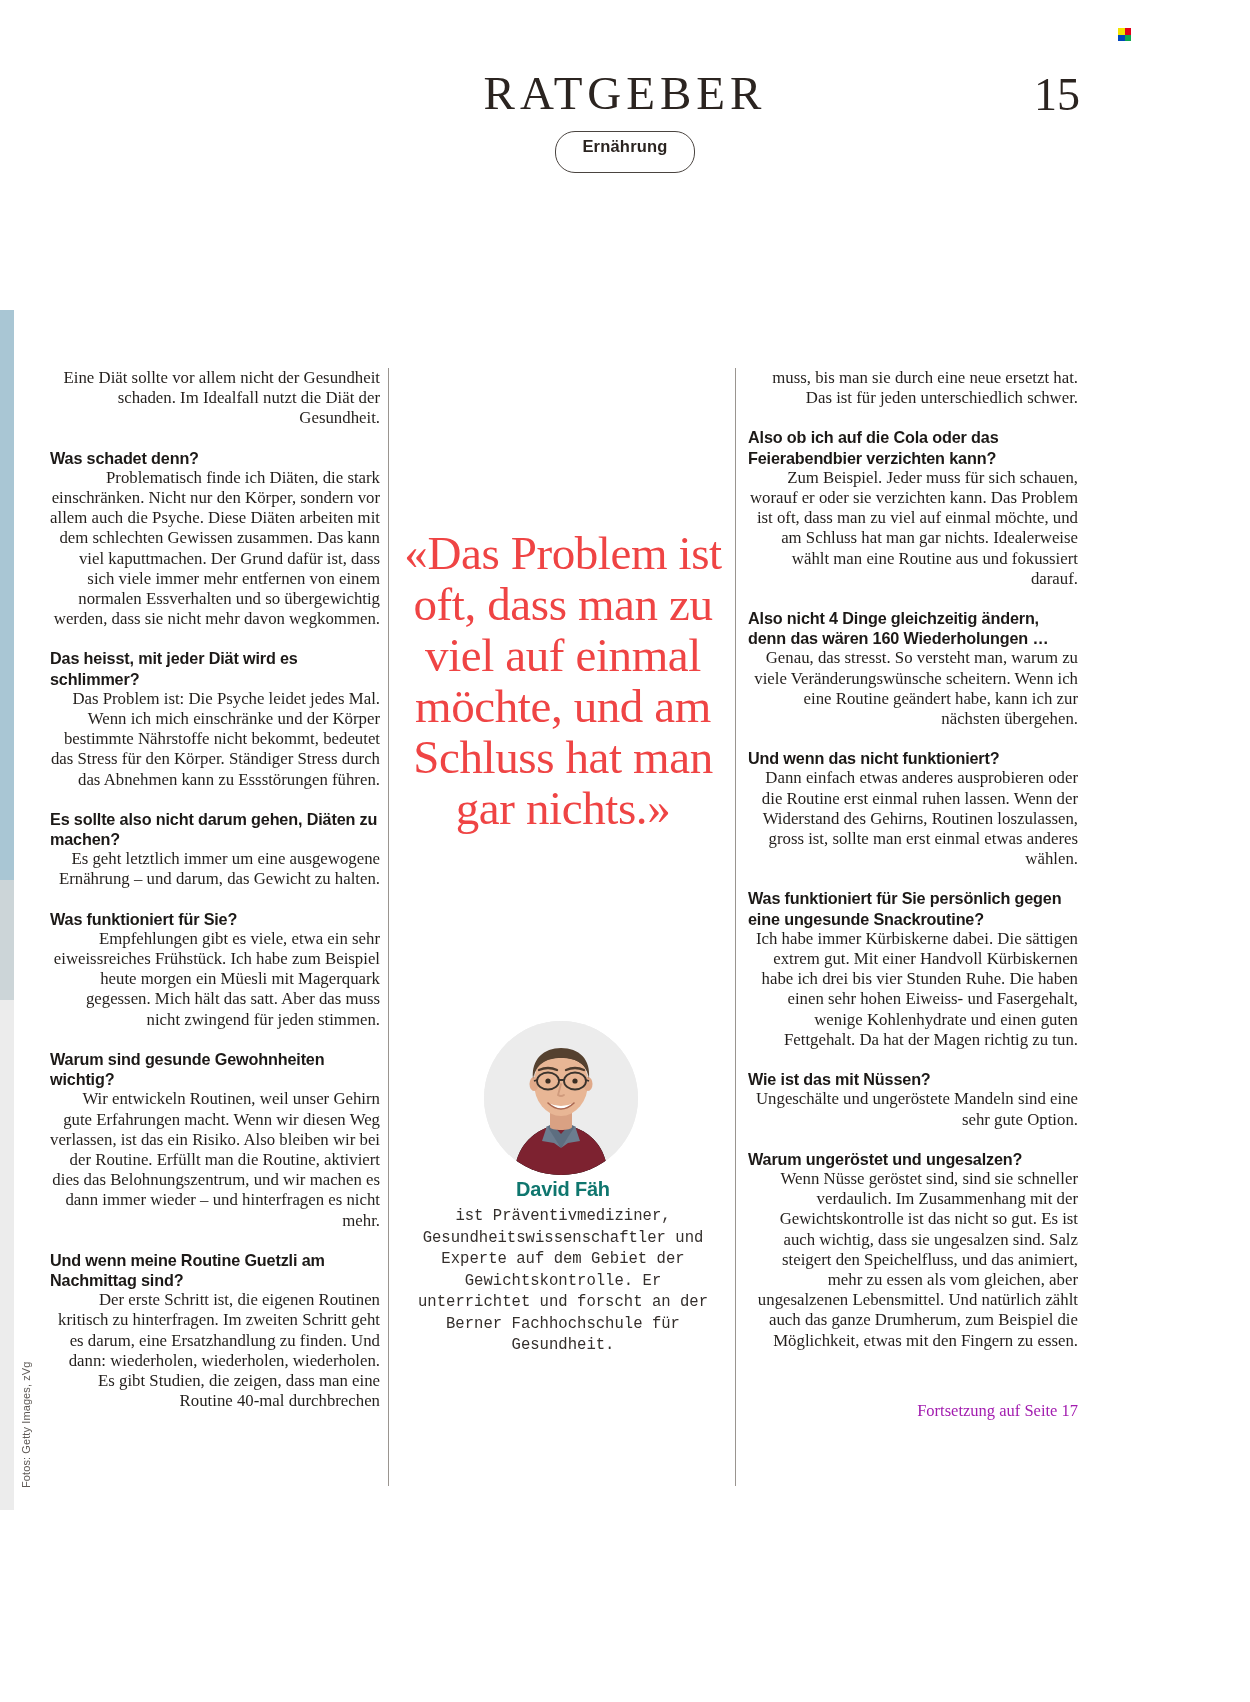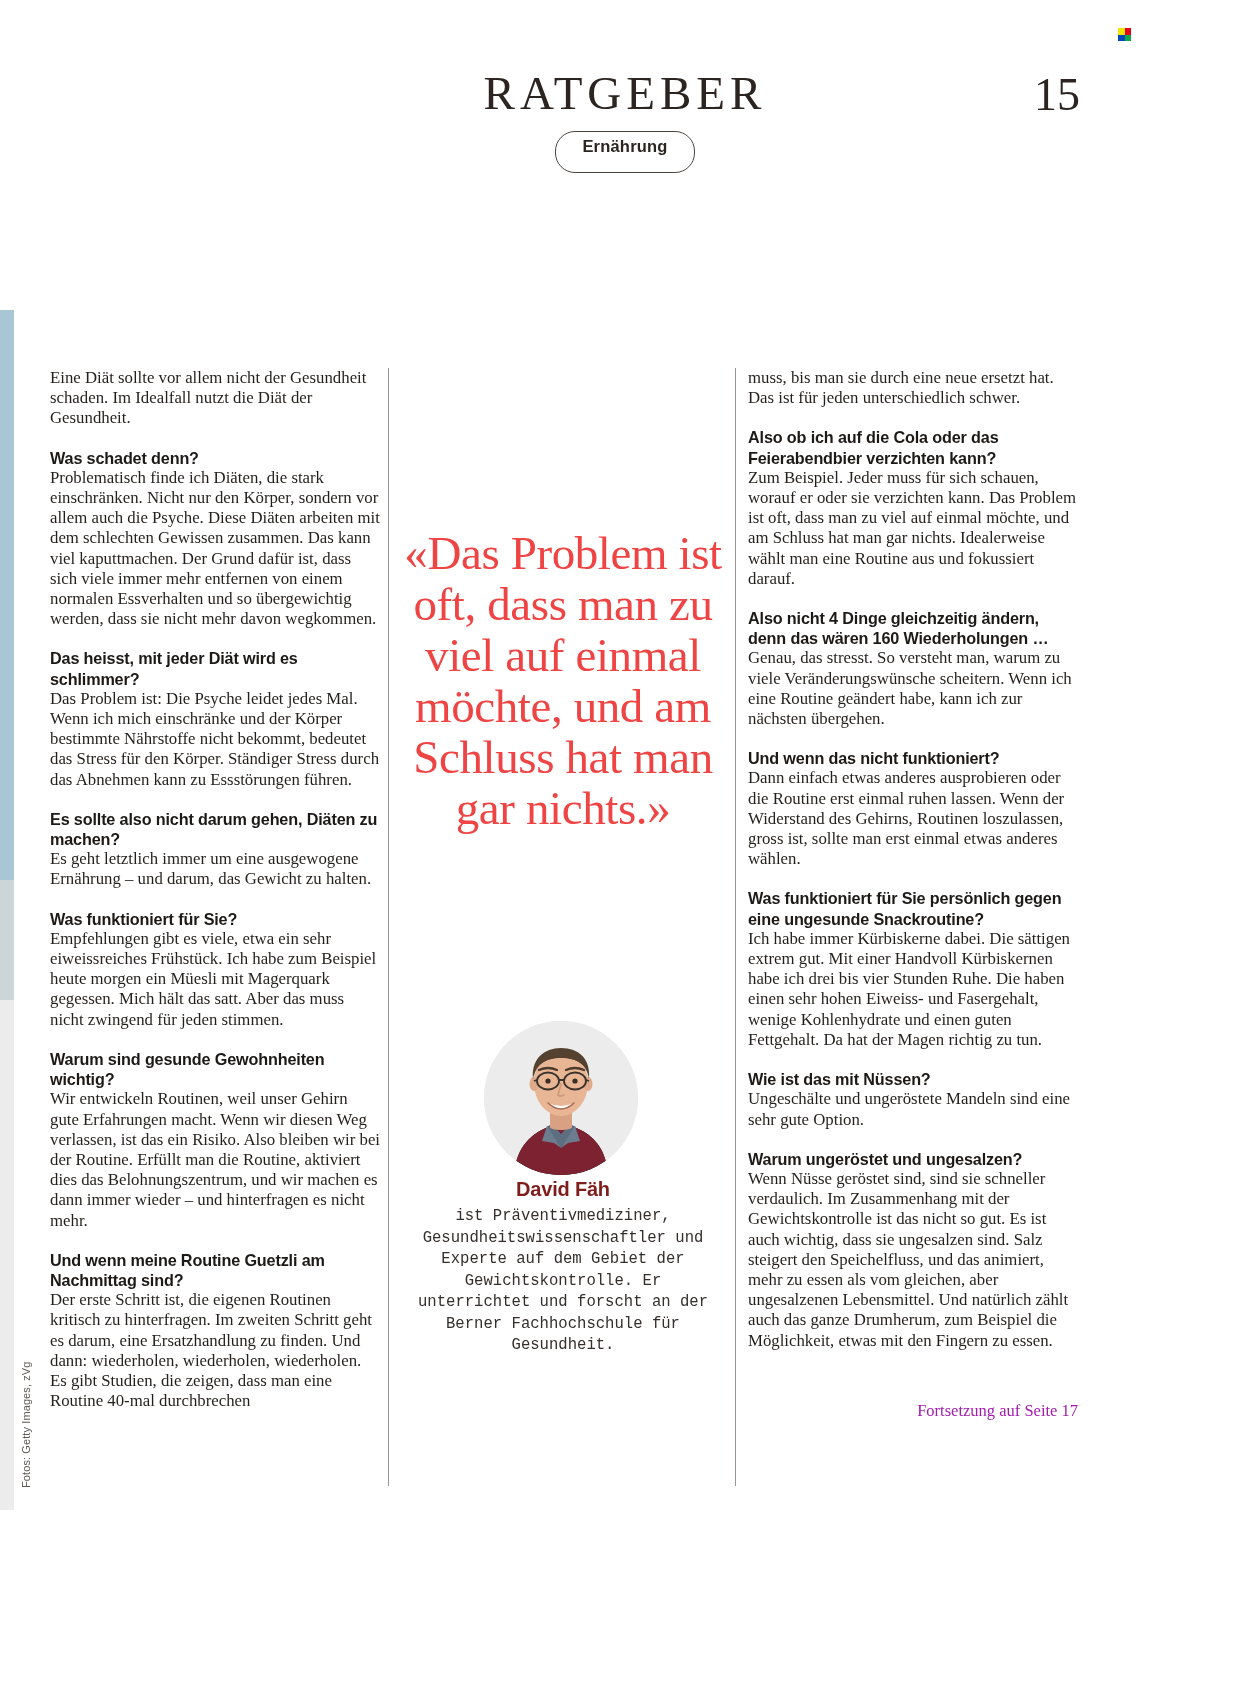--- a/index.html
+++ b/index.html
@@ -86,21 +86,21 @@
     top: 368px;
   }
   .col-left  { left: 50px; }
   .col-right { left: 748px; }
 
   .col p {
     font-family: "Liberation Serif", serif;
     font-size: 16.8px;
     line-height: 20.2px;
     color: #231f1c;
-    text-align: left;
+    text-align: right;
     hyphens: manual;
   }
   .col h3 {
     font-family: "Liberation Sans", sans-serif;
     font-size: 16.2px;
     line-height: 20.2px;
     font-weight: 700;
     color: #1c1917;
     letter-spacing: -.15px;
     margin-top: 19px;
@@ -140,21 +140,21 @@
   .byline {
     position: absolute;
     left: 404px; top: 1178px;
     width: 318px;
     text-align: center;
   }
   .byline-name {
     font-family: "Liberation Sans", sans-serif;
     font-size: 20px;
     font-weight: 700;
-    color: #7f1d1d;
+    color: #0f766e;
     letter-spacing: -.2px;
   }
   .byline-bio {
     margin-top: 5px;
     font-family: Liberation Mono, monospace;
     font-size: 15.6px;
     line-height: 21.5px;
     font-weight: 400;
     color: #342f2c;
   }

